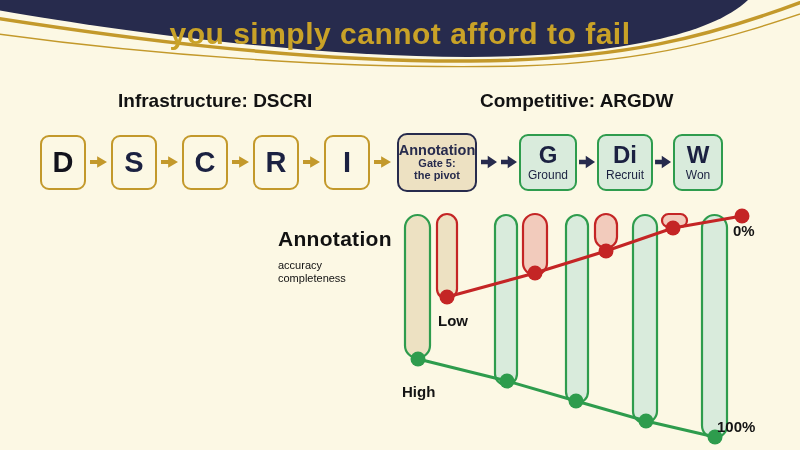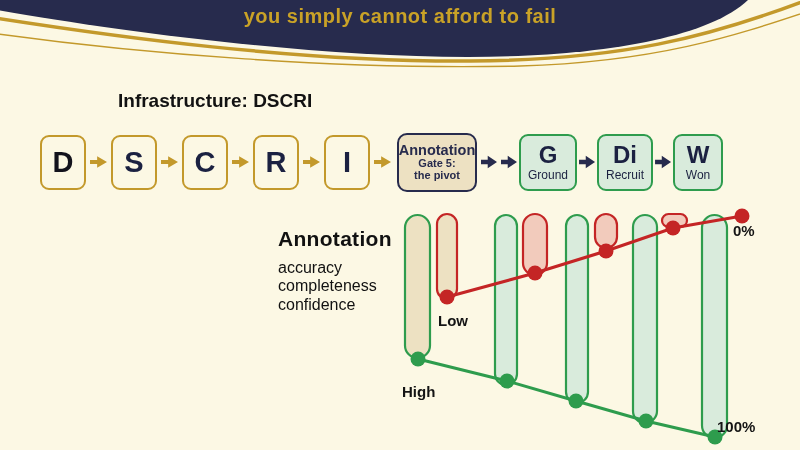--- a/index.html
+++ b/index.html
@@ -4,22 +4,22 @@
 <style>
   :root{
     --navy:#272B4D; --gold:#C3992B; --gold-text:#C9A227; --cream:#FCF8E4;
     --tan:#EDE1C2; --greenb:#2E9C4D; --greenf:#D9EBDC; --redb:#C42525;
     --redf:#F2CBBC; --ink:#141414; --letter:#1B2141;
   }
   html,body{margin:0;padding:0;background:var(--cream);}
   .stage{position:relative;width:800px;height:450px;background:var(--cream);
     overflow:hidden;font-family:"Liberation Sans",sans-serif;}
   .banner-svg{position:absolute;left:0;top:0;}
-  .banner-title{position:absolute;left:0;top:5px;width:100%;text-align:center;
-    color:var(--gold-text);font-size:20px;font-weight:bold;letter-spacing:0.5px;}
+  .banner-title{position:absolute;left:0;top:17px;width:100%;text-align:center;
+    color:var(--gold-text);font-size:30px;font-weight:bold;letter-spacing:0.5px;}
   .heading{position:absolute;top:90px;font-size:19px;font-weight:bold;color:#121212;}
   .heading.left{left:118px;}
   .heading.right{left:480px;}
   .flow-row{position:absolute;left:40px;top:131px;height:62px;display:flex;align-items:center;}
   .lbox{box-sizing:border-box;width:46px;height:55px;flex:0 0 auto;
     border:2px solid var(--gold);border-radius:9px;background:var(--cream);
     display:flex;align-items:center;justify-content:center;
     font-size:29px;font-weight:bold;color:var(--letter);}
   .arrow{flex:0 0 auto;width:17px;height:13px;margin:0 4px;
     clip-path:polygon(0 34%,42% 34%,42% 6%,100% 50%,42% 94%,42% 66%,0 66%);}
@@ -32,36 +32,37 @@
   .pbox .t1{font-size:14.5px;font-weight:bold;}
   .pbox .t2,.pbox .t3{font-size:11px;font-weight:bold;}
   .gbox{box-sizing:border-box;height:57px;flex:0 0 auto;padding:0 7px;min-width:50px;
     border:2px solid var(--greenb);border-radius:9px;background:var(--greenf);
     display:flex;flex-direction:column;align-items:center;justify-content:center;
     color:var(--letter);line-height:1;}
   .gbox .abbr{font-size:24px;font-weight:bold;}
   .gbox .sub{font-size:12px;margin-top:2px;}
   .chart-label{position:absolute;left:278px;top:227px;color:#111;}
   .chart-label .cl-title{font-size:21px;font-weight:bold;margin-bottom:8px;letter-spacing:0.3px;}
-  .chart-label .cl-line{font-size:16px;line-height:1.15;}
+  .chart-label .cl-line{font-size:11px;line-height:1.15;}
   .chart-svg{position:absolute;left:395px;top:205px;}
 </style>
 </head>
 <body>
 
 <div class="stage">
 
   <svg class="banner-svg" width="800" height="120" viewBox="0 0 800 120" aria-hidden="true">
     <path d="M -30 0 H 748 C 706 40 590 57 468 57 C 298 57 80 26 -30 5 Z" fill="#272B4D"></path>
     <path d="M -30 14 C 120 38 300 62 470 61 C 620 60 708 38 812 -2" fill="none" stroke="#C3992B" stroke-width="3.5"></path>
     <path d="M -30 30 C 140 55 350 70 520 66 C 660 62 740 34 812 10" fill="none" stroke="#C3992B" stroke-width="1.4"></path>
   </svg>
   <div class="banner-title">you simply cannot afford to fail</div>
 
   <div class="heading left">Infrastructure: DSCRI</div>
+  <div class="heading right">Competitive: ARGDW</div>
 
   <div class="flow-row" id="flow-row">
       <div class="lbox" style="color: rgb(19, 19, 28);">D</div>
       <div class="arrow gold"></div>
       <div class="lbox">S</div>
       <div class="arrow gold"></div>
       <div class="lbox">C</div>
       <div class="arrow gold"></div>
       <div class="lbox">R</div>
       <div class="arrow gold"></div>
@@ -87,21 +88,20 @@
       <div class="gbox">
         <div class="abbr">W</div>
         <div class="sub">Won</div>
       </div>
     </div>
 
   <div class="chart-label">
     <div class="cl-title">Annotation</div>
     <div class="cl-line">accuracy</div>
     <div class="cl-line">completeness</div>
-    <div class="cl-line">confidence</div>
   </div>
 
   <svg class="chart-svg" id="chart-svg" width="405" height="245" viewBox="0 0 405 245">
       <rect x="10" y="10" width="25" height="143" rx="12.5" fill="#EDE1C2" stroke="#2E9C4D" stroke-width="2.2"></rect>
       <rect x="100" y="10" width="22" height="170" rx="11" fill="#D9EBDC" stroke="#2E9C4D" stroke-width="2.2"></rect>
       <rect x="171" y="10" width="22" height="188" rx="11" fill="#D9EBDC" stroke="#2E9C4D" stroke-width="2.2"></rect>
       <rect x="238" y="10" width="24" height="208" rx="12" fill="#D9EBDC" stroke="#2E9C4D" stroke-width="2.2"></rect>
       <rect x="307" y="10" width="25" height="223" rx="12.5" fill="#D9EBDC" stroke="#2E9C4D" stroke-width="2.2"></rect>
       <rect x="42" y="9" width="20" height="85" rx="10" fill="#EDE1C2" stroke="#C42525" stroke-width="2.2"></rect>
       <rect x="128" y="9" width="24" height="61" rx="12" fill="#F2CBBC" stroke="#C42525" stroke-width="2.2"></rect>

